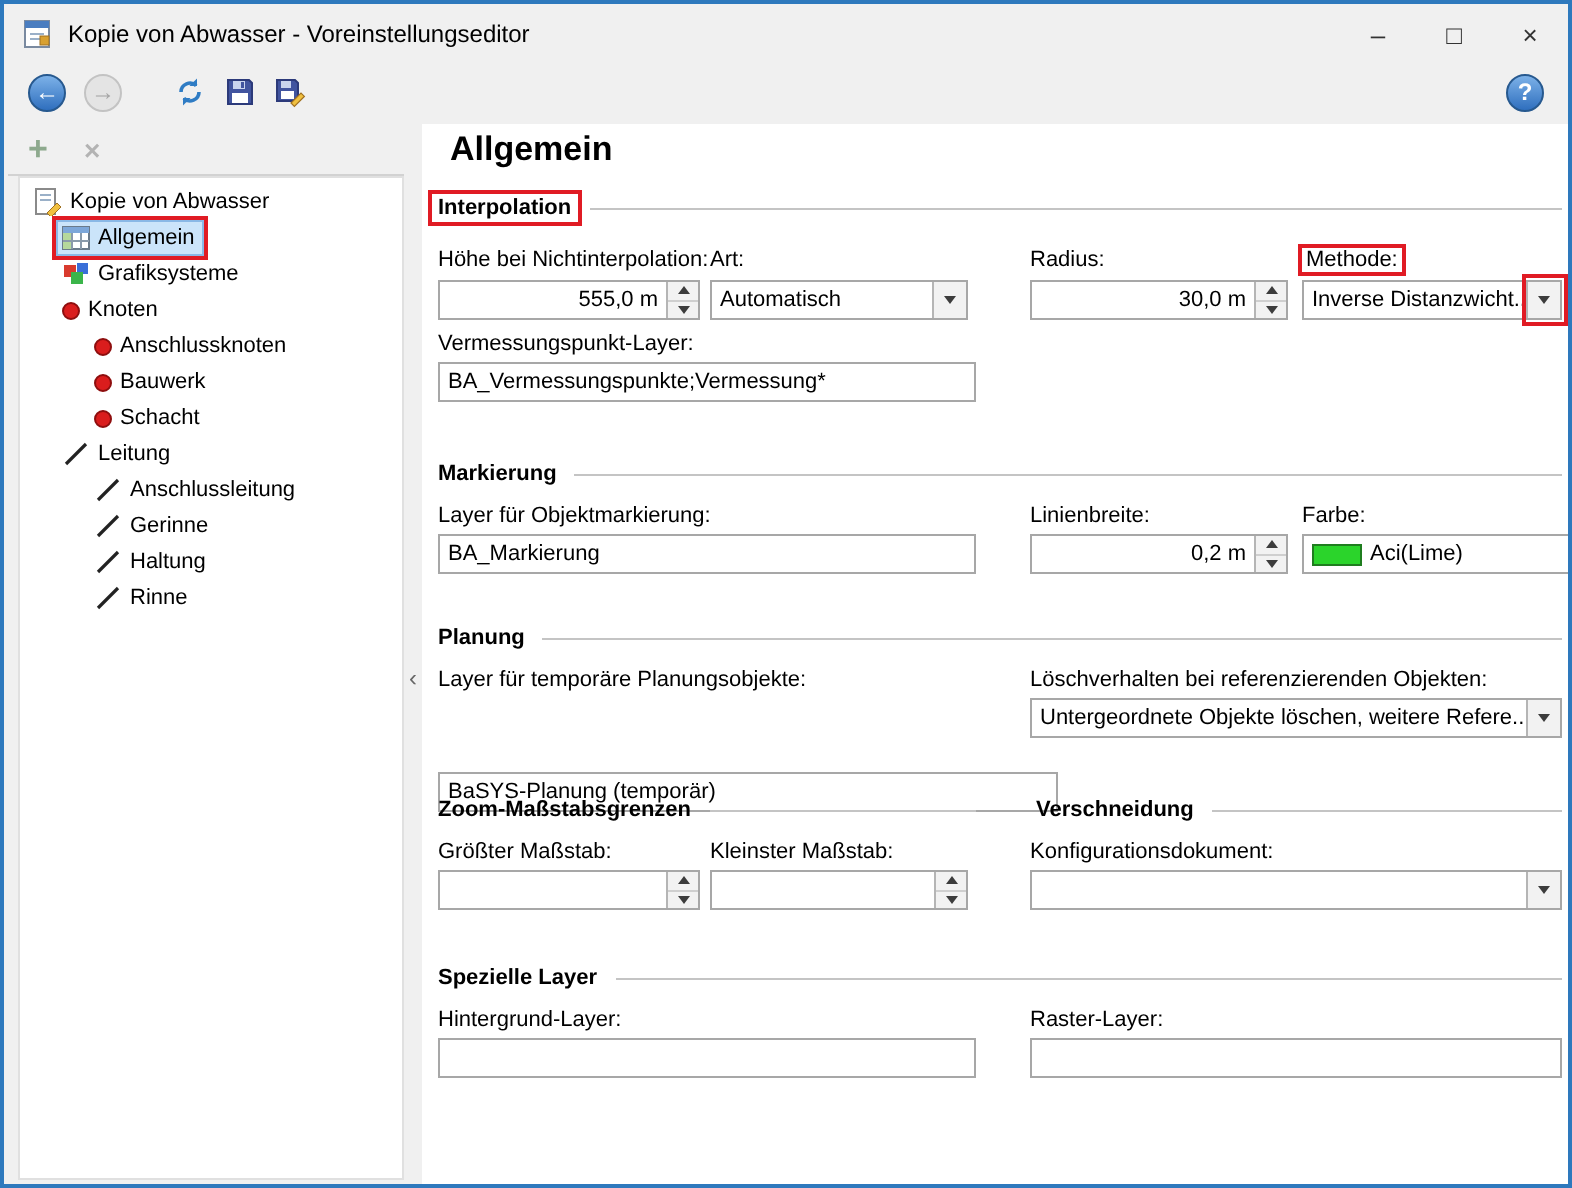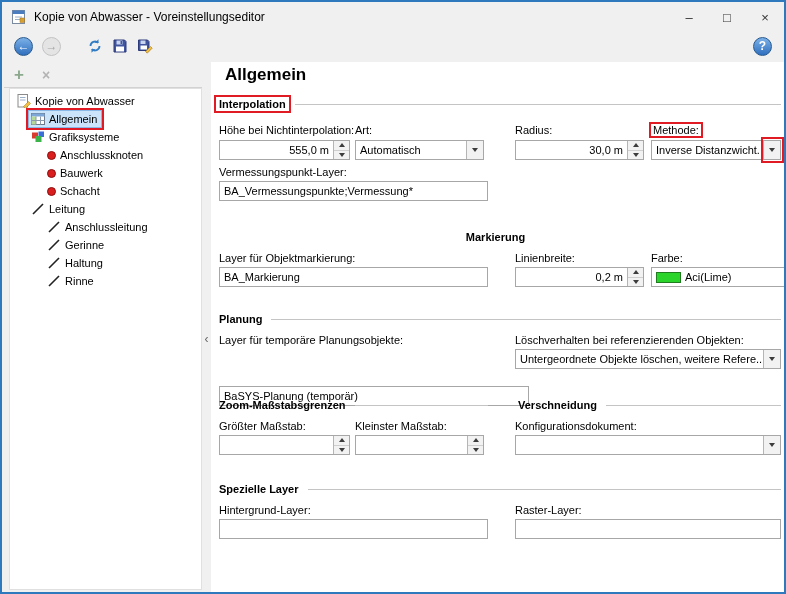--- a/index.html
+++ b/index.html
@@ -254,20 +254,26 @@
           <span class="row-inner">
             <svg width="14" height="14" viewBox="0 0 14 14">
               <rect x="1" y="2.5" width="6" height="6" fill="#d93b2e"></rect>
               <rect x="7.5" y="1.5" width="5.5" height="5.5" fill="#3a6fd8"></rect>
               <rect x="4.5" y="6" width="6" height="6" fill="#3bb54a"></rect>
             </svg>
             <span>Grafiksysteme</span>
           </span>
         </div>
 
+        <div class="tree-row lvl1">
+          <span class="row-inner">
+            <span class="dot"></span>
+            <span>Knoten</span>
+          </span>
+        </div>
 
         <div class="tree-row lvl2">
           <span class="row-inner">
             <span class="dot"></span>
             <span>Anschlussknoten</span>
           </span>
         </div>
 
         <div class="tree-row lvl2">
           <span class="row-inner">
@@ -387,21 +393,21 @@
             <i class="tri down"></i>
           </span>
       </div>
       <div class="ann-box" style="left:550px; top:75px; width:23px; height:26px;"></div>
 
       <span class="flabel" style="left:8px; top:104px;">Vermessungspunkt-Layer:</span>
       <div class="field" style="left:8px; top:119px; width:269px;">
         <input type="text" value="BA_Vermessungspunkte;Vermessung*" style="">
       </div>
 
-      <div class="ghead" style="left:5px; top:168px; width:565px;flex-direction:column;">
+      <div class="ghead" style="left:5px; top:168px; width:565px;">
         <span class="gtitle">Markierung</span>
         <span class="grule"></span>
       </div>
 
       <span class="flabel" style="left:8px; top:190px;">Layer für Objektmarkierung:</span>
       <span class="flabel" style="left:304px; top:190px;">Linienbreite:</span>
       <span class="flabel" style="left:440px; top:190px;">Farbe:</span>
 
       <div class="field" style="left:8px; top:205px; width:269px;">
         <input type="text" value="BA_Markierung" style="">

